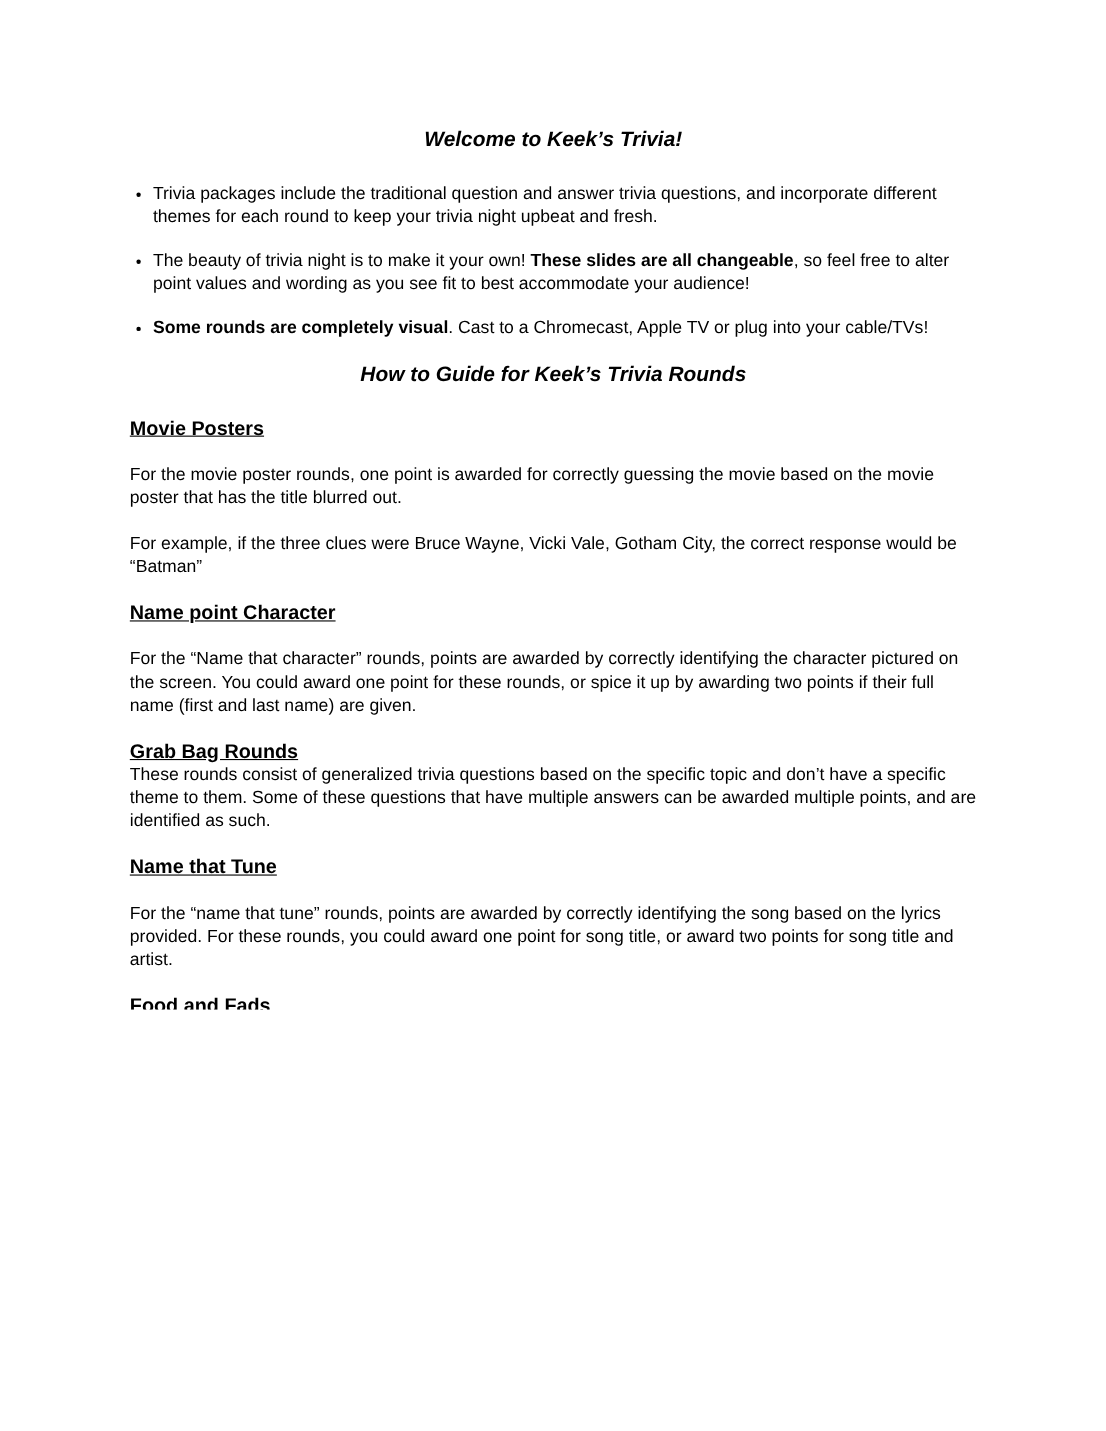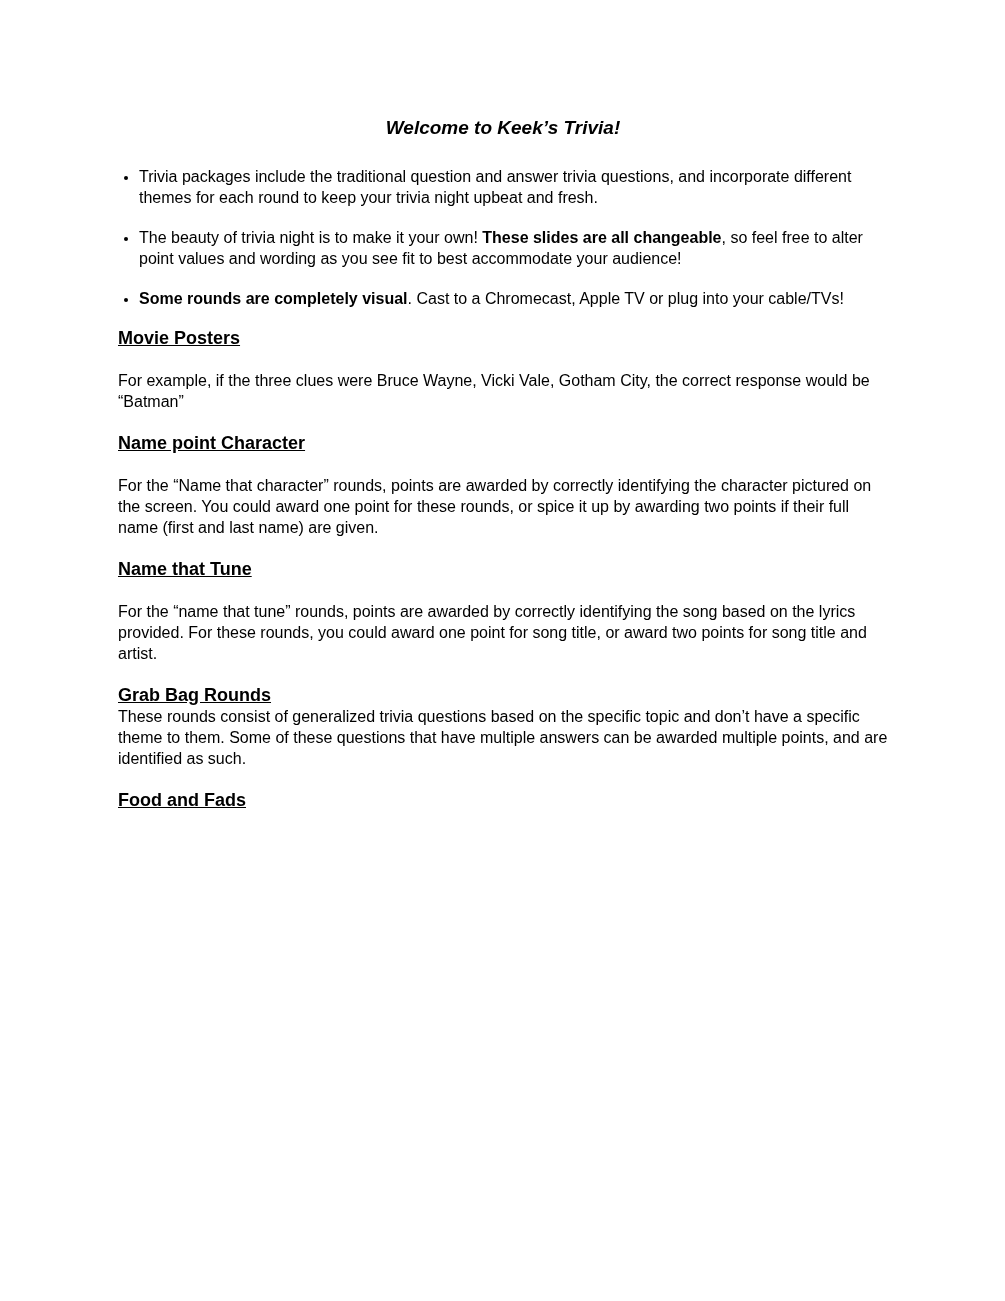--- a/index.html
+++ b/index.html
@@ -82,42 +82,44 @@
         <span>Trivia packages include the traditional question and answer trivia questions, and incorporate different themes for each round to keep your trivia night upbeat and fresh.</span>
       </li>
       <li>
         <span>The beauty of trivia night is to make it your own! </span><b>These slides are all changeable</b><span>, so feel free to alter point values and wording as you see fit to best accommodate your audience!</span>
       </li>
       <li>
         <b>Some rounds are completely visual</b><span>. Cast to a Chromecast, Apple TV or plug into your cable/TVs!</span>
       </li>
     </ul>
 
+    <h2 class="doc-subtitle">How to Guide for Keek’s Trivia Rounds</h2>
 
     <section>
       <h3 class="sec-heading">Movie Posters</h3>
+      <p class="para">For the movie poster rounds, one point is awarded for correctly guessing the movie based on the movie poster that has the title blurred out.</p>
     </section>
 
     <section>
       <p class="para">For example, if the three clues were Bruce Wayne, Vicki Vale, Gotham City, the correct response would be “Batman”</p>
     </section>
 
     <section>
       <h3 class="sec-heading">Name point Character</h3>
       <p class="para">For the “Name that character” rounds, points are awarded by correctly identifying the character pictured on the screen. You could award one point for these rounds, or spice it up by awarding two points if their full name (first and last name) are given.</p>
     </section>
 
     <section>
-      <h3 class="sec-heading">Name that Tune</h3>
-      <p class="para">For the “name that tune” rounds, points are awarded by correctly identifying the song based on the lyrics provided. For these rounds, you could award one point for song title, or award two points for song title and artist.</p>
+      <h3 class="sec-heading tight">Grab Bag Rounds</h3>
+      <p class="para">These rounds consist of generalized trivia questions based on the specific topic and don’t have a specific theme to them. Some of these questions that have multiple answers can be awarded multiple points, and are identified as such.</p>
     </section>
 
     <section>
-      <h3 class="sec-heading tight">Grab Bag Rounds</h3>
-      <p class="para">These rounds consist of generalized trivia questions based on the specific topic and don’t have a specific theme to them. Some of these questions that have multiple answers can be awarded multiple points, and are identified as such.</p>
+      <h3 class="sec-heading">Name that Tune</h3>
+      <p class="para">For the “name that tune” rounds, points are awarded by correctly identifying the song based on the lyrics provided. For these rounds, you could award one point for song title, or award two points for song title and artist.</p>
     </section>
 
     <section>
       <h3 class="sec-heading tight">Food and Fads</h3>
     </section>
 
   </div>
 </div>
 
 </body></html>

